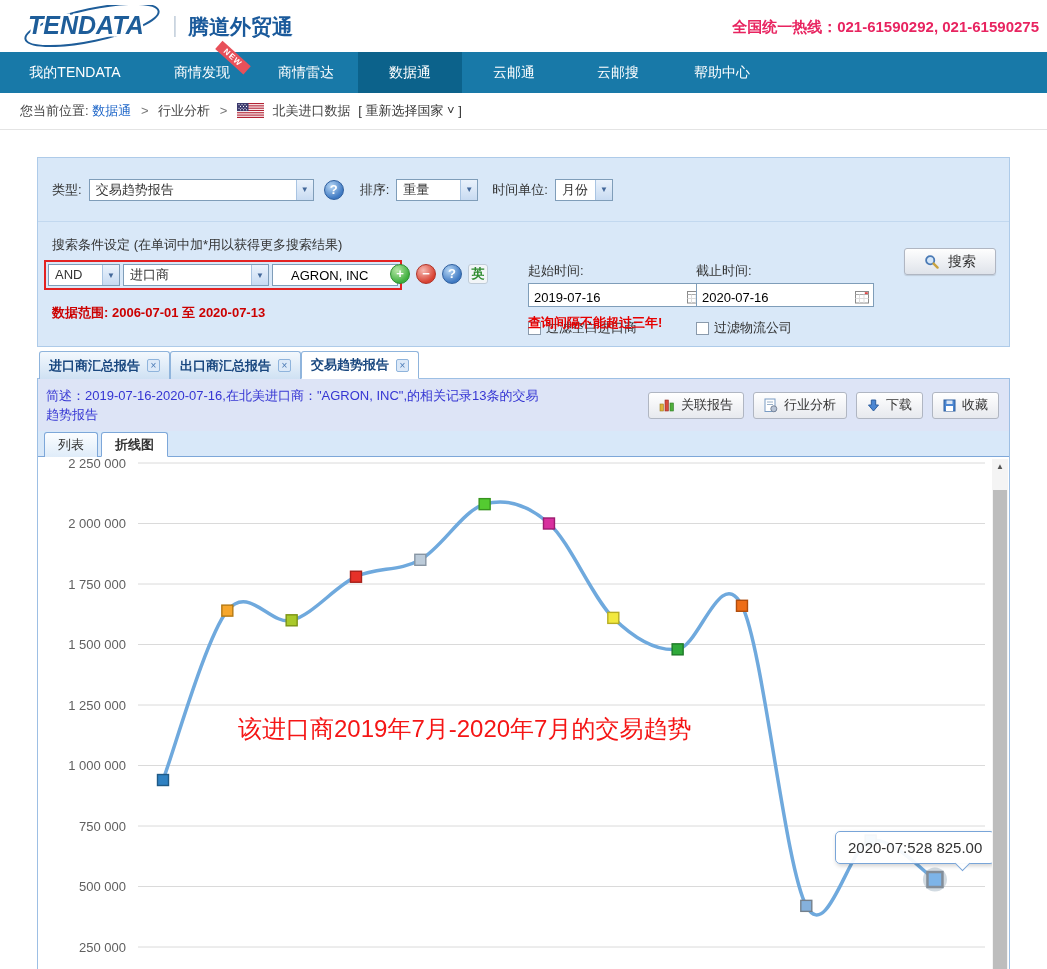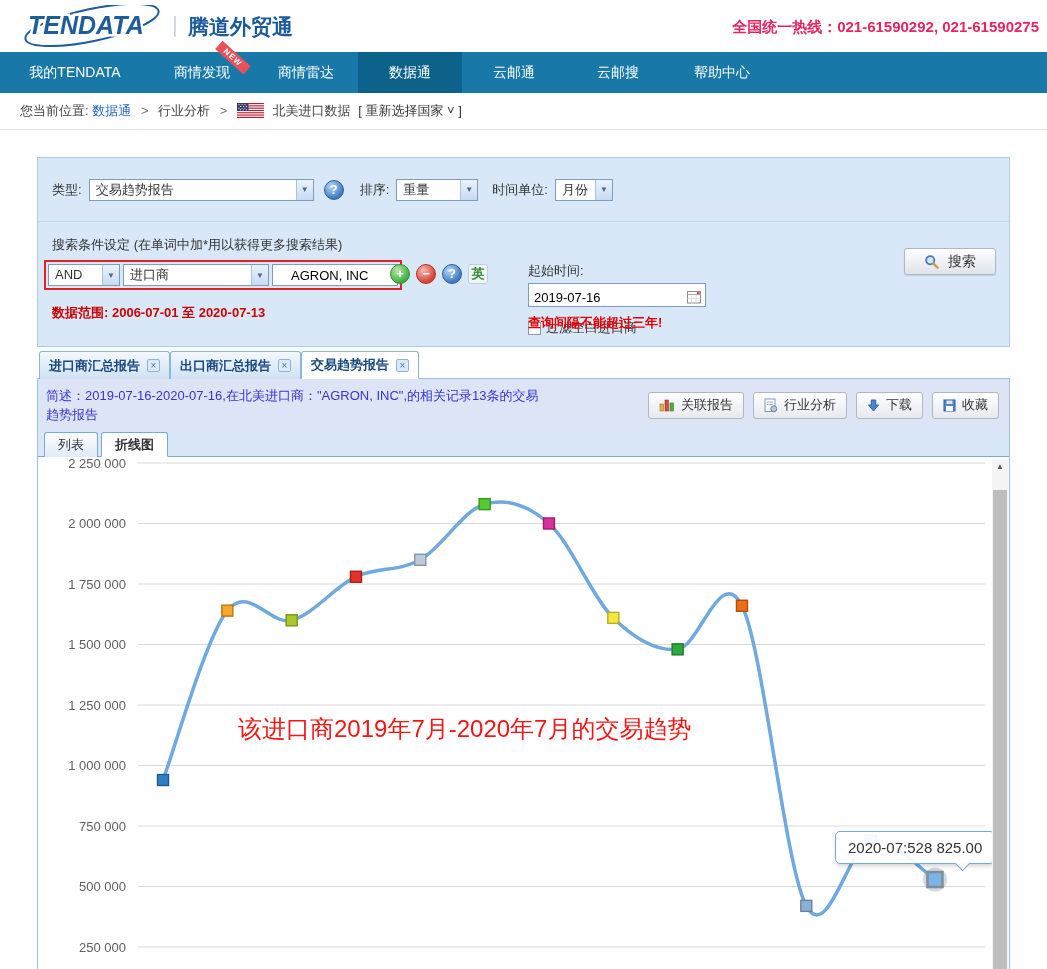--- a/index.html
+++ b/index.html
@@ -249,20 +249,38 @@
             <line x1="0.5" y1="8.5" x2="13.5" y2="8.5" stroke="#ddd"></line>
             <rect x="9.8" y="2.2" width="3" height="1.8" fill="#d44"></rect>
           </svg>
         </div>
         <div class="cb-row">
           <span class="cb"></span>
           <span>过滤空白进口商</span>
         </div>
       </div>
 
+      <div class="date-col col-end">
+        <label>截止时间:</label>
+        <div class="date-wrap">
+          <input value="2020-07-16" style="">
+          <svg width="15" height="14" viewBox="0 0 15 14">
+            <rect x="0.5" y="1.5" width="13" height="11.5" fill="#fff" stroke="#8a8a8a"></rect>
+            <line x1="0.5" y1="4.5" x2="13.5" y2="4.5" stroke="#aaa"></line>
+            <line x1="4.5" y1="4.5" x2="4.5" y2="13" stroke="#ddd"></line>
+              <line x1="9" y1="4.5" x2="9" y2="13" stroke="#ddd"></line>
+            <line x1="0.5" y1="8.5" x2="13.5" y2="8.5" stroke="#ddd"></line>
+            <rect x="9.8" y="2.2" width="3" height="1.8" fill="#d44"></rect>
+          </svg>
+        </div>
+        <div class="cb-row">
+          <span class="cb"></span>
+          <span>过滤物流公司</span>
+        </div>
+      </div>
 
       <div class="warn">查询间隔不能超过三年!</div>
 
       <div class="search-btn">
         <svg width="16" height="16" viewBox="0 0 16 16">
           <circle cx="6.2" cy="6.2" r="4.1" fill="#d5e6f8" stroke="#4a7ab5" stroke-width="1.8"></circle>
           <line x1="9.6" y1="9.6" x2="13.6" y2="13.6" stroke="#c9a23e" stroke-width="2.4" stroke-linecap="round"></line>
         </svg>
         <span>搜索</span>
       </div>

